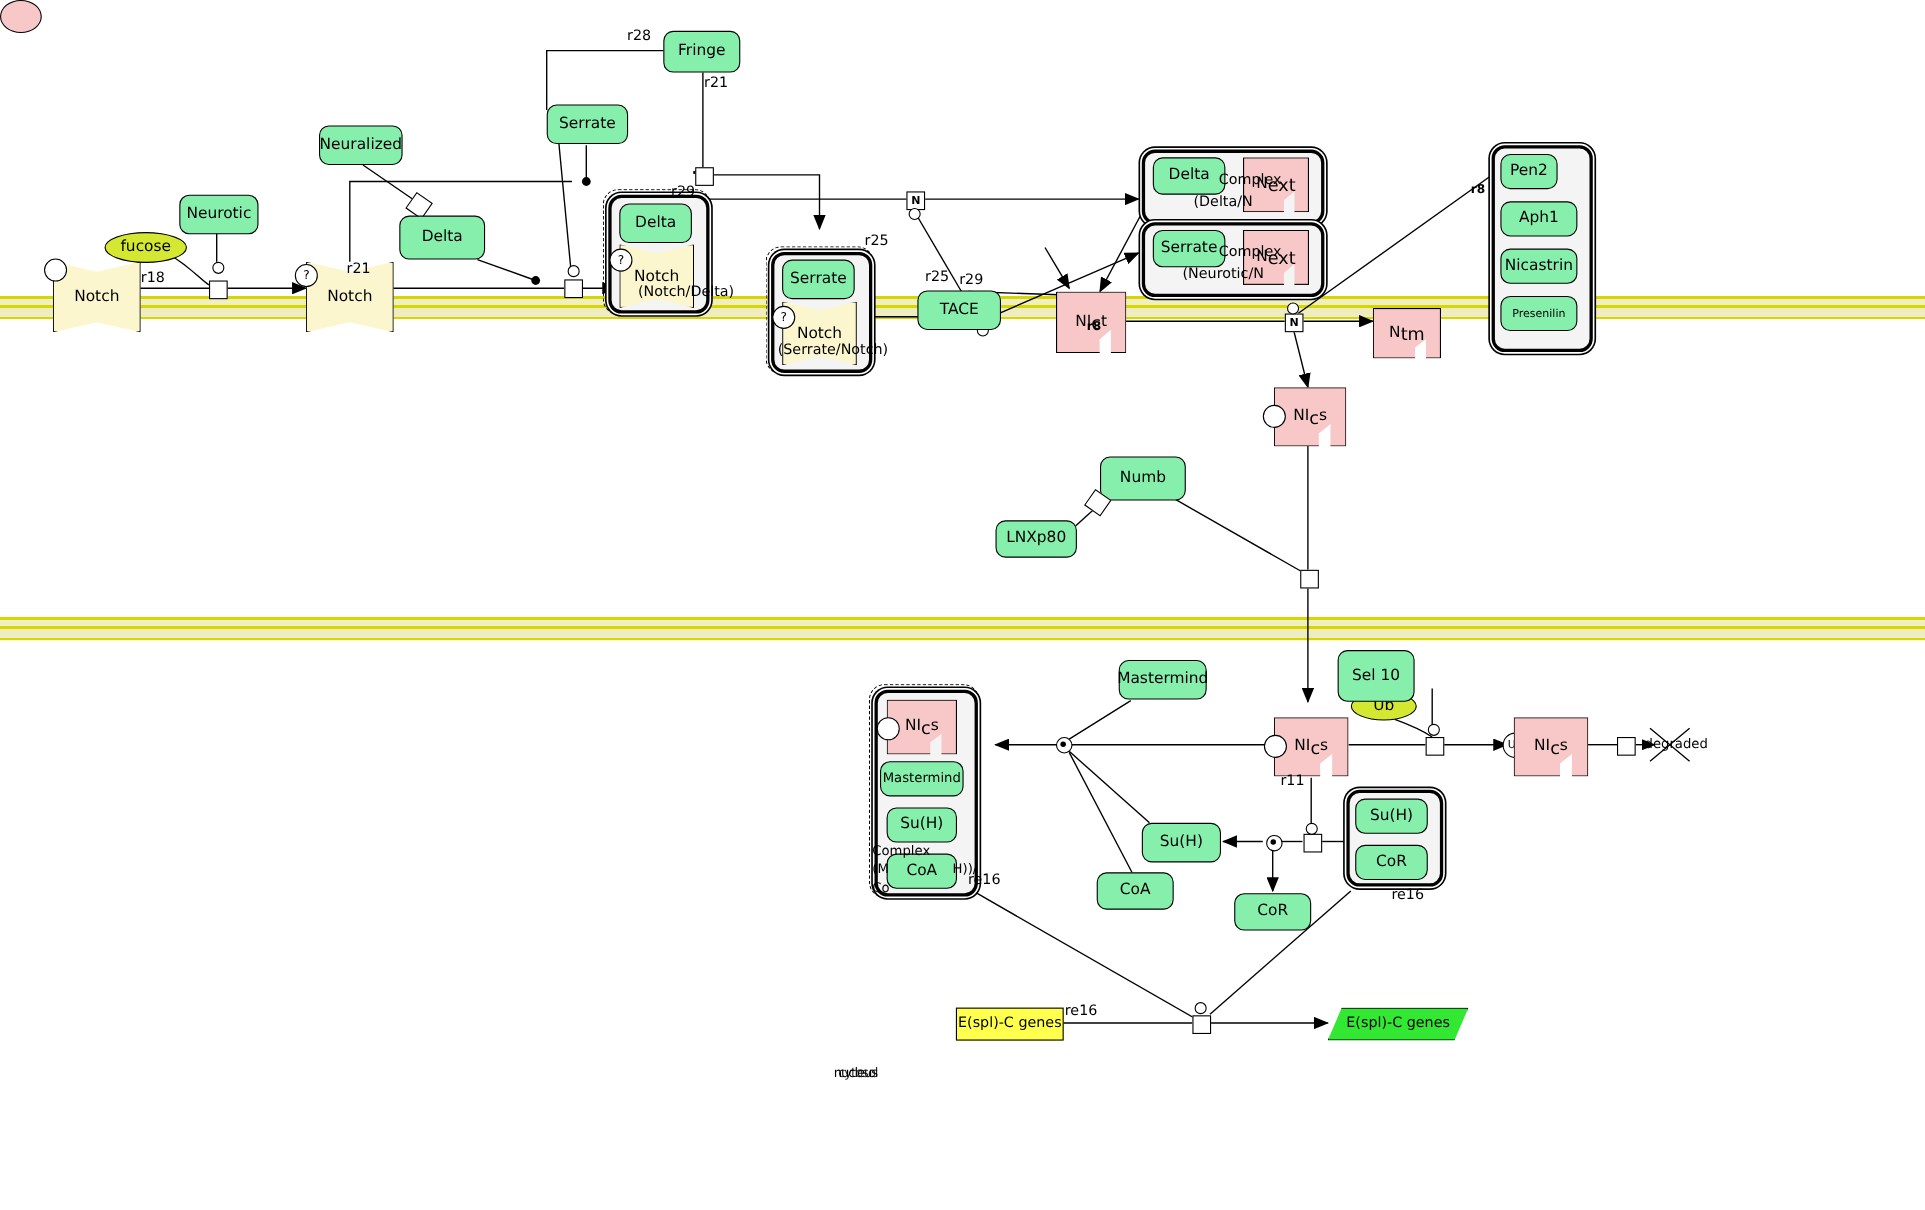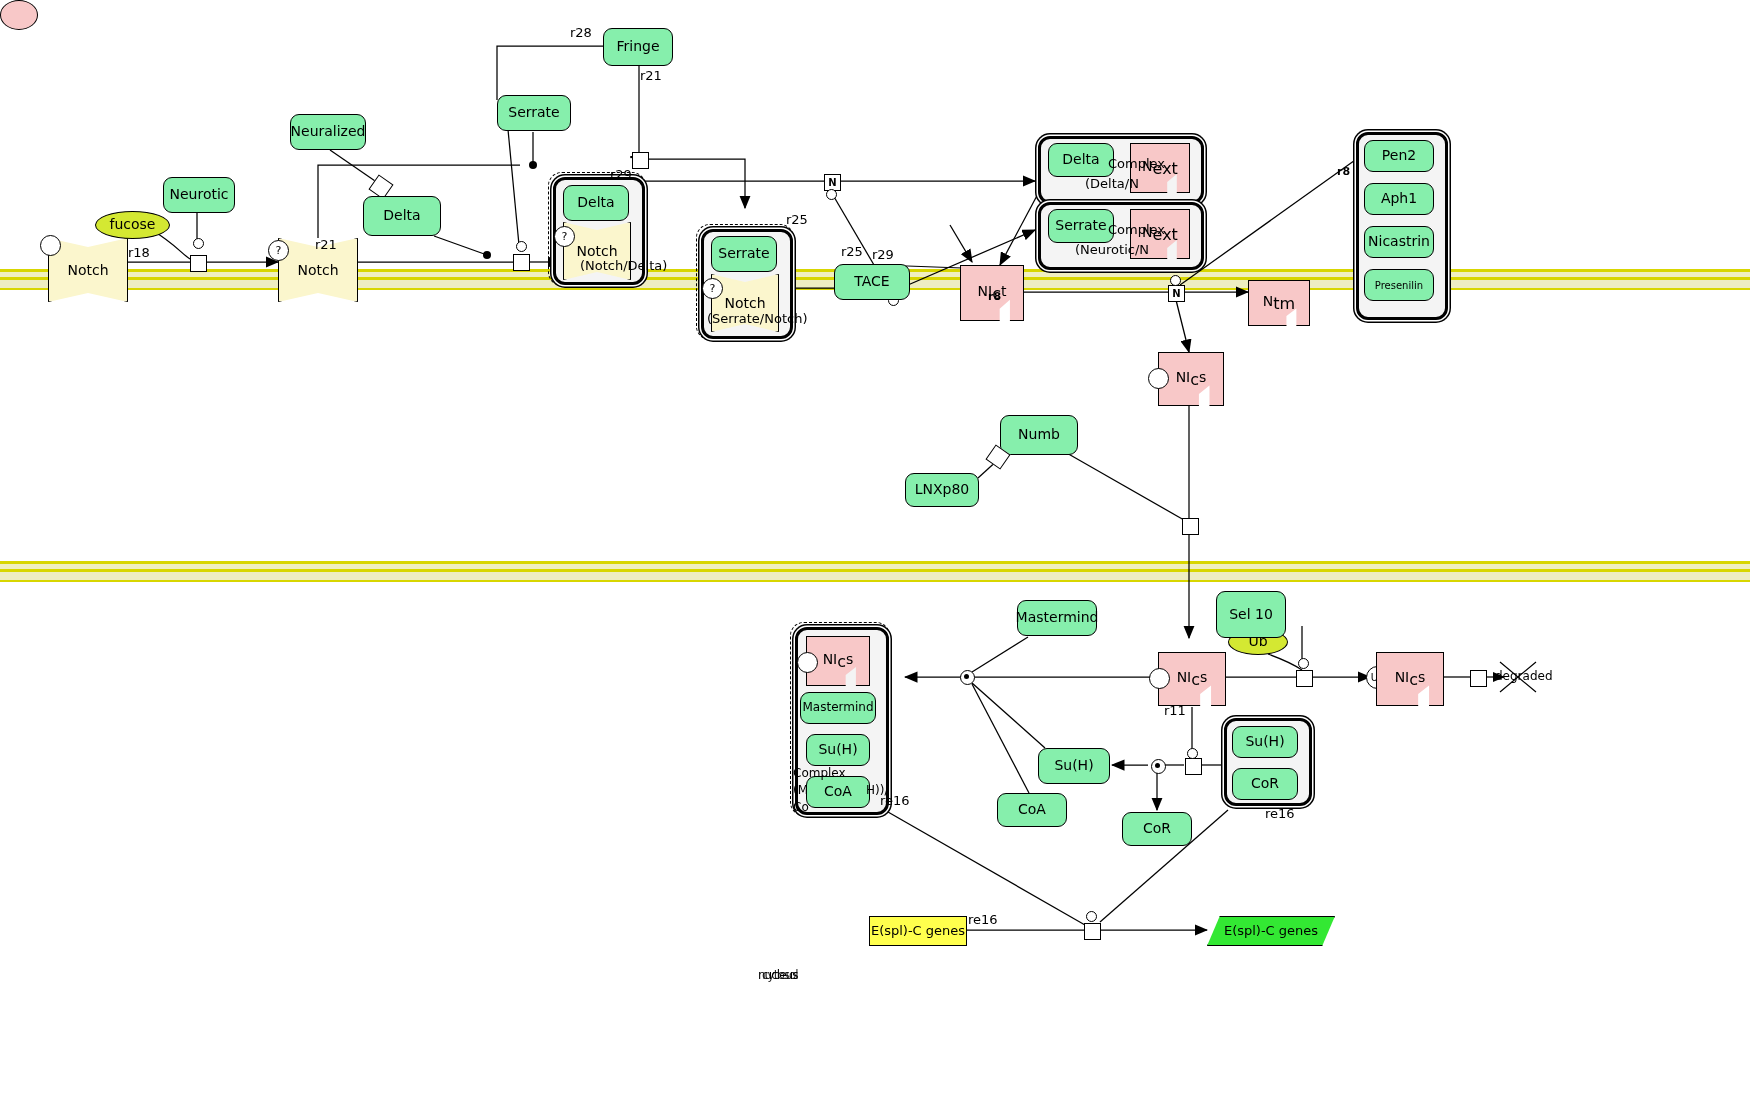--- a/index.html
+++ b/index.html
@@ -314,21 +314,21 @@
     </span>
   </div>
 
   <div class="proc-n" style="left:1168px;top:285px;">
     <span>N</span>
     </div>
   <div class="ocirc" style="left:1170px;top:275px;"></div>
   <div class="lbl-sm" style="left:1337px;top:165px;font-weight:700;">r8</div>
 
   <div class="complex" style="left:1356px;top:132px;width:86px;height:182px;"></div>
-  <div class="node macro" style="left:1364px;top:140px;width:70px;height:32px;">
+  <div class="node macro" style="left:1364px;top:140px;width:52px;height:32px;">
     <span>Pen2</span>
     </div>
   <div class="node macro" style="left:1364px;top:183px;width:70px;height:32px;">
     <span>Aph1</span>
     </div>
   <div class="node macro" style="left:1364px;top:226px;width:70px;height:32px;">
     <span>Nicastrin</span>
     </div>
   <div class="node macro" style="left:1364px;top:269px;width:70px;height:32px;font-size:10px;">
     <span>Presenilin</span>

